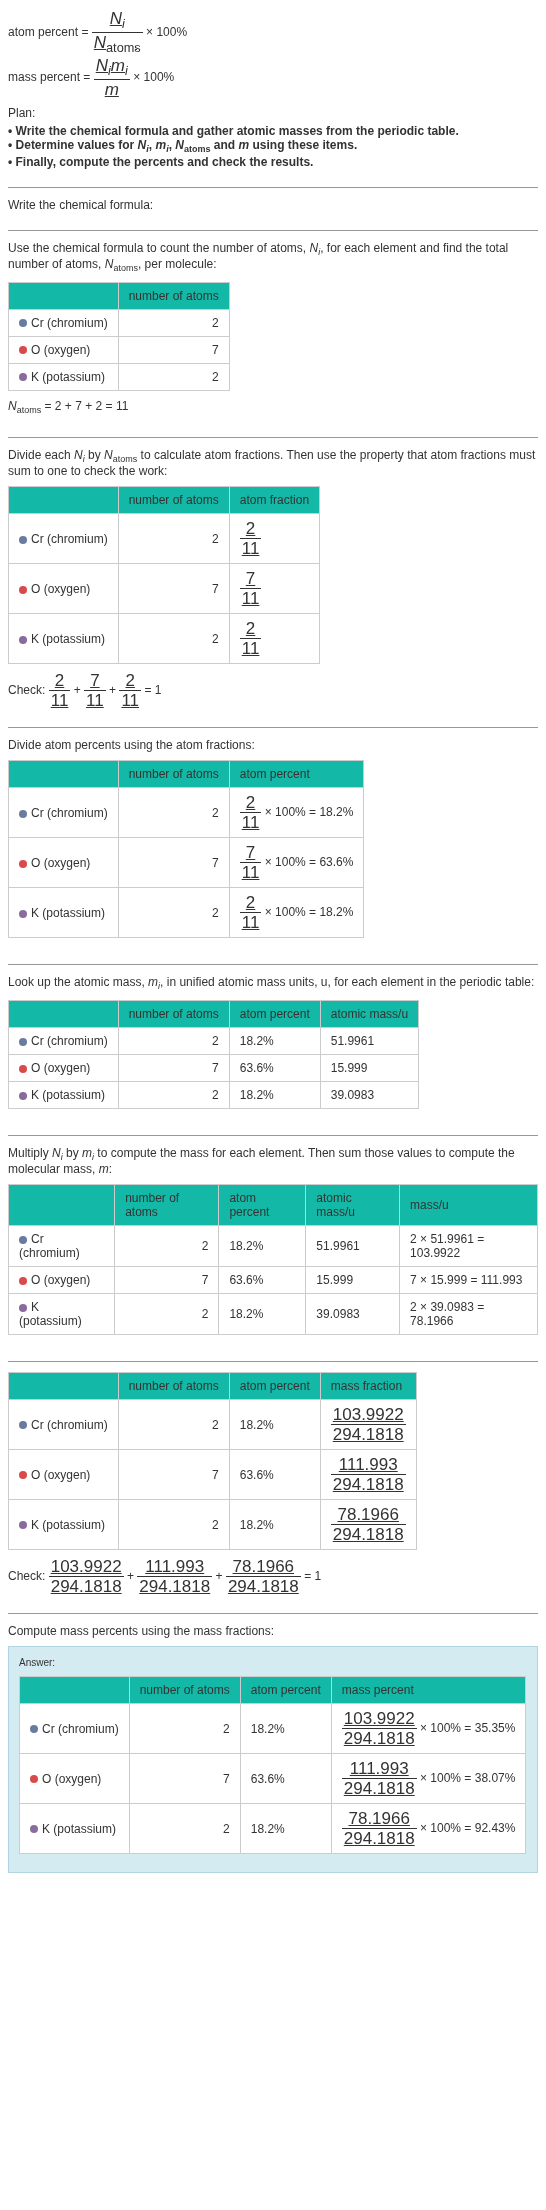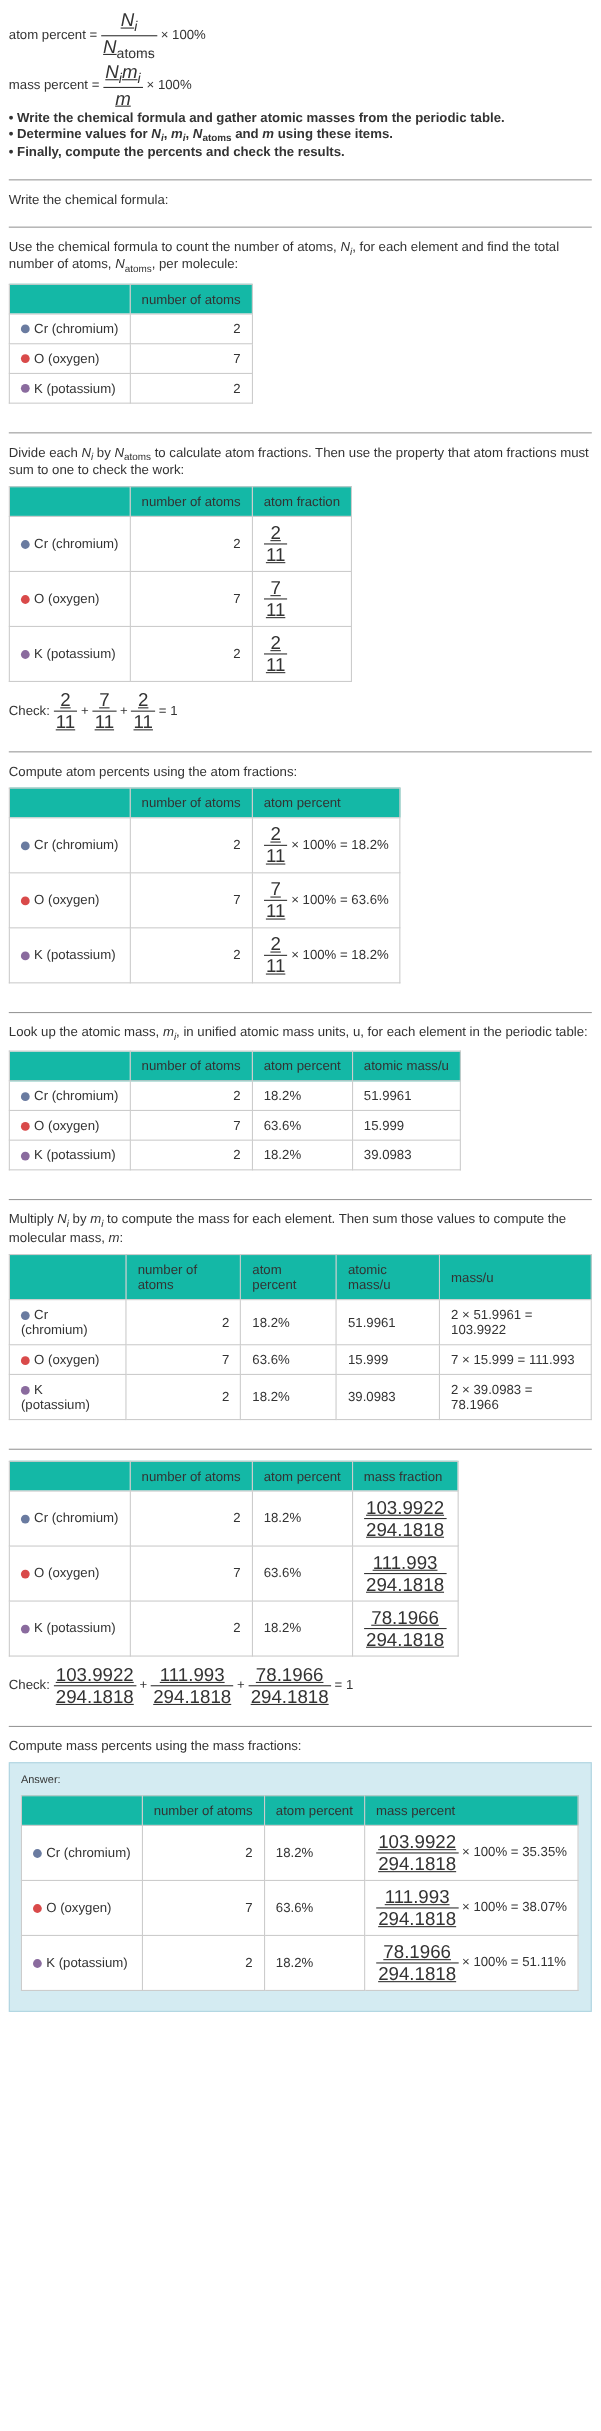--- a/index.html
+++ b/index.html
@@ -76,20 +76,21 @@
     <span>atom percent</span> = 
     <span class="frac"><span class="num"><span class="italic">N<sub>i</sub></span></span><span class="den"><span class="italic">N</span><sub>atoms</sub></span></span>
     <span> × 100%</span>
   </div>
   <div class="formula-line">
     <span>mass percent</span> = 
     <span class="frac"><span class="num"><span class="italic">N<sub>i</sub>m<sub>i</sub></span></span><span class="den"><span class="italic">m</span></span></span>
     <span> × 100%</span>
   </div>
 
+  <div class="plan-header">Plan:</div>
   <div class="bullet">• Write the chemical formula and gather atomic masses from the periodic table.</div>
   <div class="bullet">
     <span>• Determine values for </span><span class="italic">N<sub>i</sub></span>, <span class="italic">m<sub>i</sub></span>, <span class="italic">N</span><sub>atoms</sub> and <span class="italic">m</span><span> using these items.</span>
   </div>
   <div class="bullet">• Finally, compute the percents and check the results.</div>
 </div>
 <div class="divider"></div>
 
 <div class="section">
   <div>Write the chemical formula:</div>
@@ -113,20 +114,21 @@
     <tr>
           <td><span class="dot dot-o"></span><span>O (oxygen)</span></td>
           <td class="num">7</td>
         </tr>
     <tr>
           <td><span class="dot dot-k"></span><span>K (potassium)</span></td>
           <td class="num">2</td>
         </tr>
   </tbody>
     </table>
+  <div class="math-line"><span class="italic">N</span><sub>atoms</sub><span> = 2 + 7 + 2 = 11</span></div>
 </div>
 <div class="divider"></div>
 
 <div class="section">
   <div>
     <span>Divide each </span><span class="italic">N<sub>i</sub></span><span> by </span><span class="italic">N</span><sub>atoms</sub><span> to calculate atom fractions. Then use the property that atom fractions must sum to one to check the work:</span>
   </div>
   <table>
     <tbody>
         <tr>
@@ -155,21 +157,21 @@
     <span>Check: </span>
     <span class="frac"><span class="num">2</span><span class="den">11</span></span> + 
     <span class="frac"><span class="num">7</span><span class="den">11</span></span> + 
     <span class="frac"><span class="num">2</span><span class="den">11</span></span>
     <span> = 1</span>
   </div>
 </div>
 <div class="divider"></div>
 
 <div class="section">
-  <div>Compute atom percents using the atom fractions:</div>
+  <div>Divide atom percents using the atom fractions:</div>
   <table>
     <tbody>
         <tr>
           <th></th>
           <th>number of atoms</th>
           <th>atom percent</th>
         </tr>
     <tr>
           <td><span class="dot dot-cr"></span><span>Cr (chromium)</span></td>
           <td class="num">2</td>
@@ -324,18 +326,18 @@
       <tr>
             <td><span class="dot dot-o"></span><span>O (oxygen)</span></td>
             <td class="num">7</td>
             <td>63.6%</td>
             <td><span class="frac"><span class="num">111.993</span><span class="den">294.1818</span></span> × 100% = <span>38.07%</span></td>
           </tr>
       <tr>
             <td><span class="dot dot-k"></span><span>K (potassium)</span></td>
             <td class="num">2</td>
             <td>18.2%</td>
-            <td><span class="frac"><span class="num">78.1966</span><span class="den">294.1818</span></span> × 100% = <span>51.11%</span></td>
+            <td><span class="frac"><span class="num">78.1966</span><span class="den">294.1818</span></span> × 100% = <span>92.43%</span></td>
           </tr>
     </tbody>
       </table>
   </div>
 </div>
 
 </body></html>

